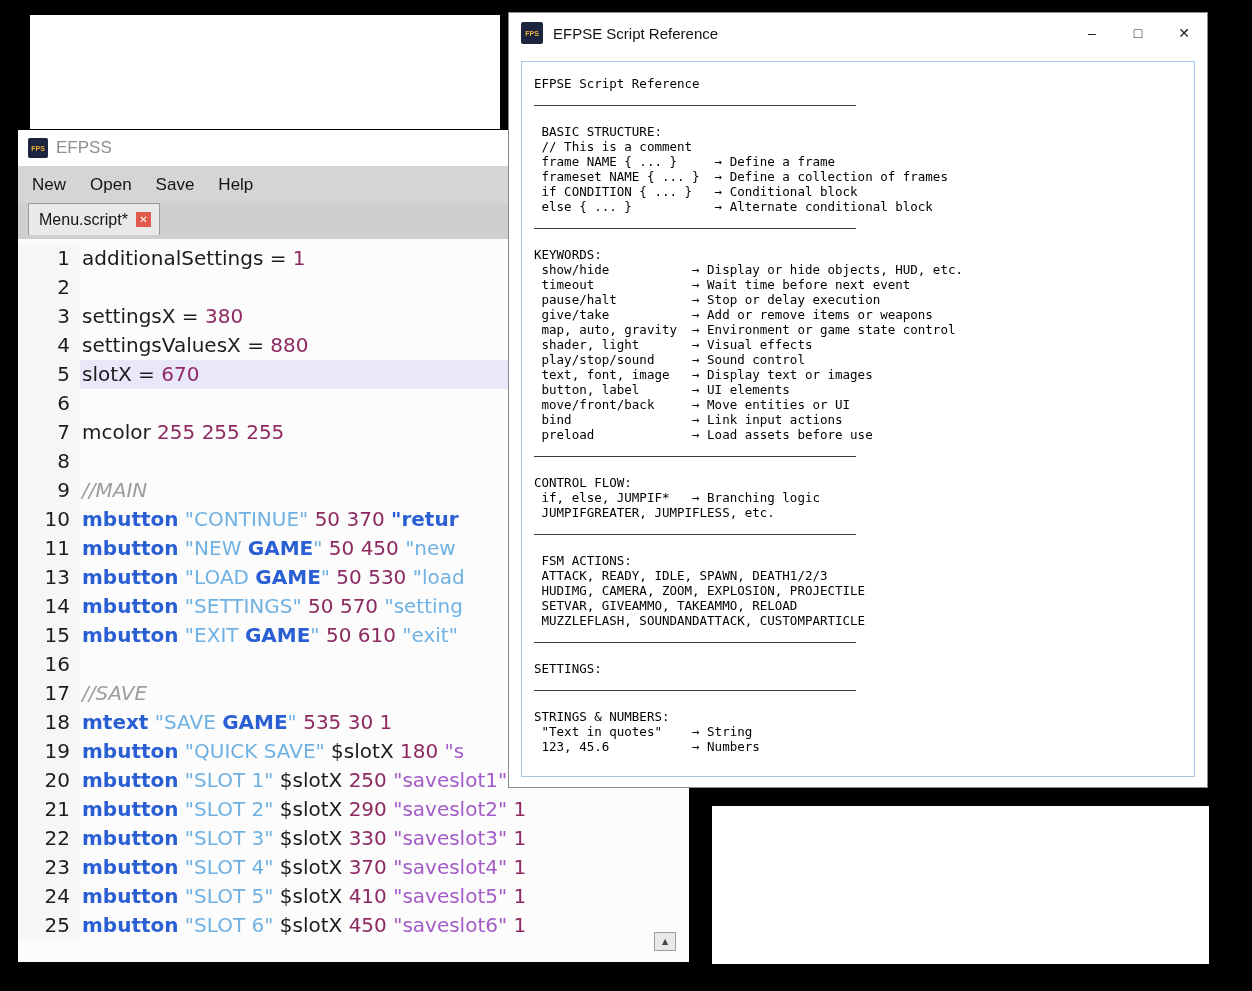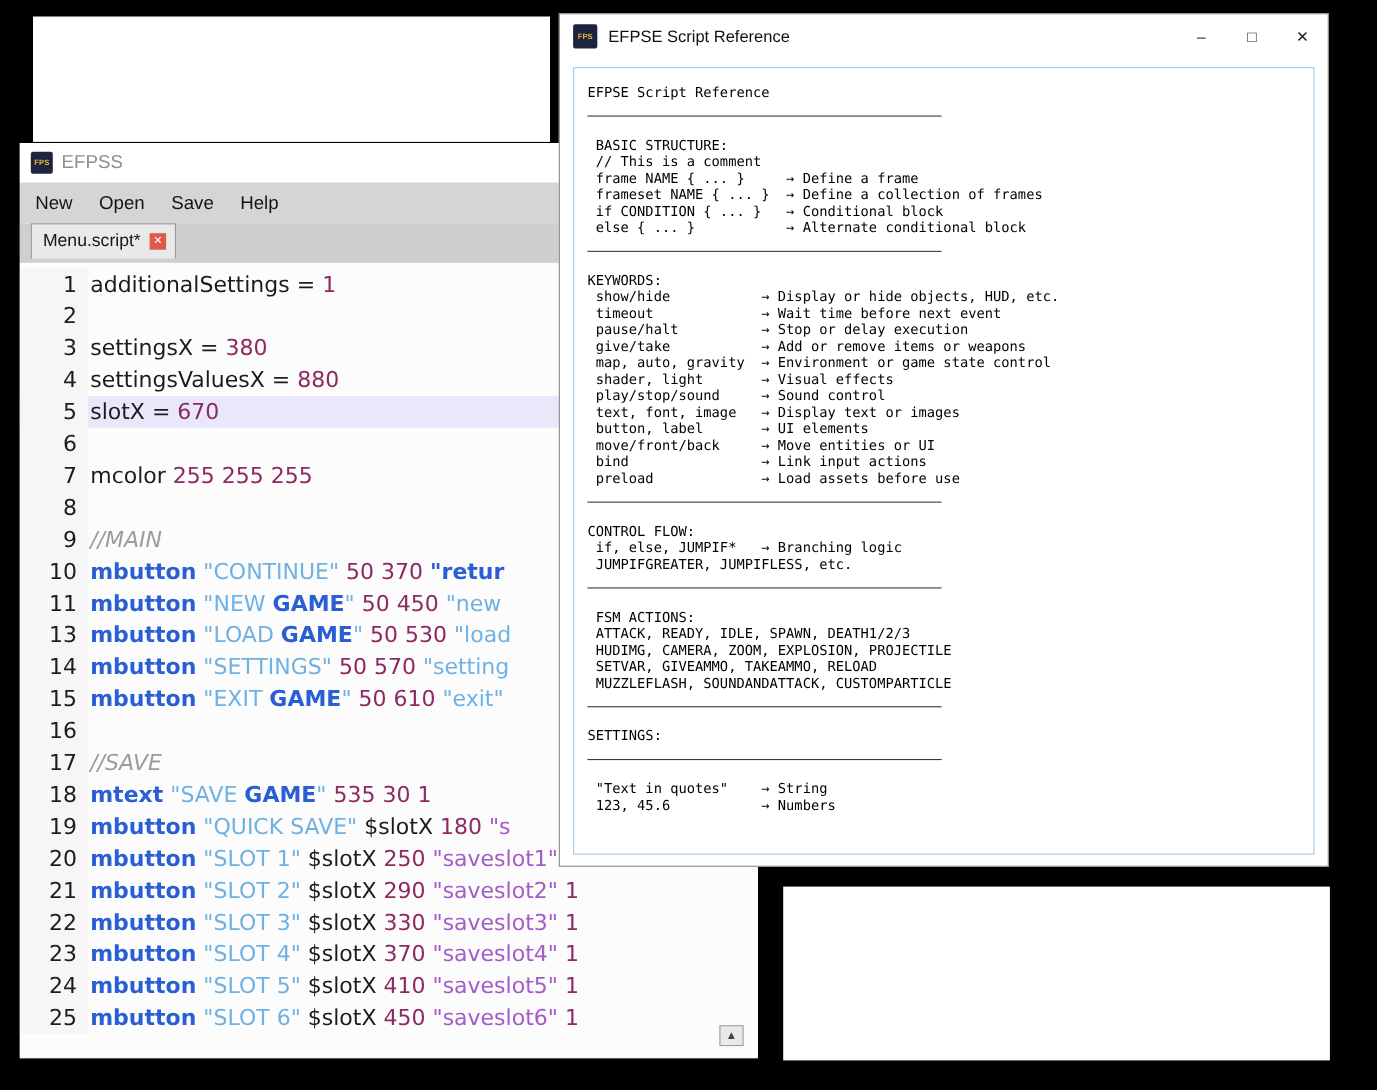--- a/index.html
+++ b/index.html
@@ -189,20 +189,21 @@
             <div class="ref-line"> HUDIMG, CAMERA, ZOOM, EXPLOSION, PROJECTILE</div>
             <div class="ref-line"> SETVAR, GIVEAMMO, TAKEAMMO, RELOAD</div>
             <div class="ref-line"> MUZZLEFLASH, SOUNDANDATTACK, CUSTOMPARTICLE</div>
             <div class="ref-sep"></div>
           </div>
           <div class="ref-section">
             <div class="ref-heading">SETTINGS:</div>
             <div class="ref-sep"></div>
           </div>
           <div class="ref-section">
+            <div class="ref-heading">STRINGS &amp; NUMBERS:</div>
             <div class="ref-line"> "Text in quotes"    → String</div>
             <div class="ref-line"> 123, 45.6           → Numbers</div>
           </div>
         </div>
     </div>
   </div>
 
 </div>
 
 </body></html>

